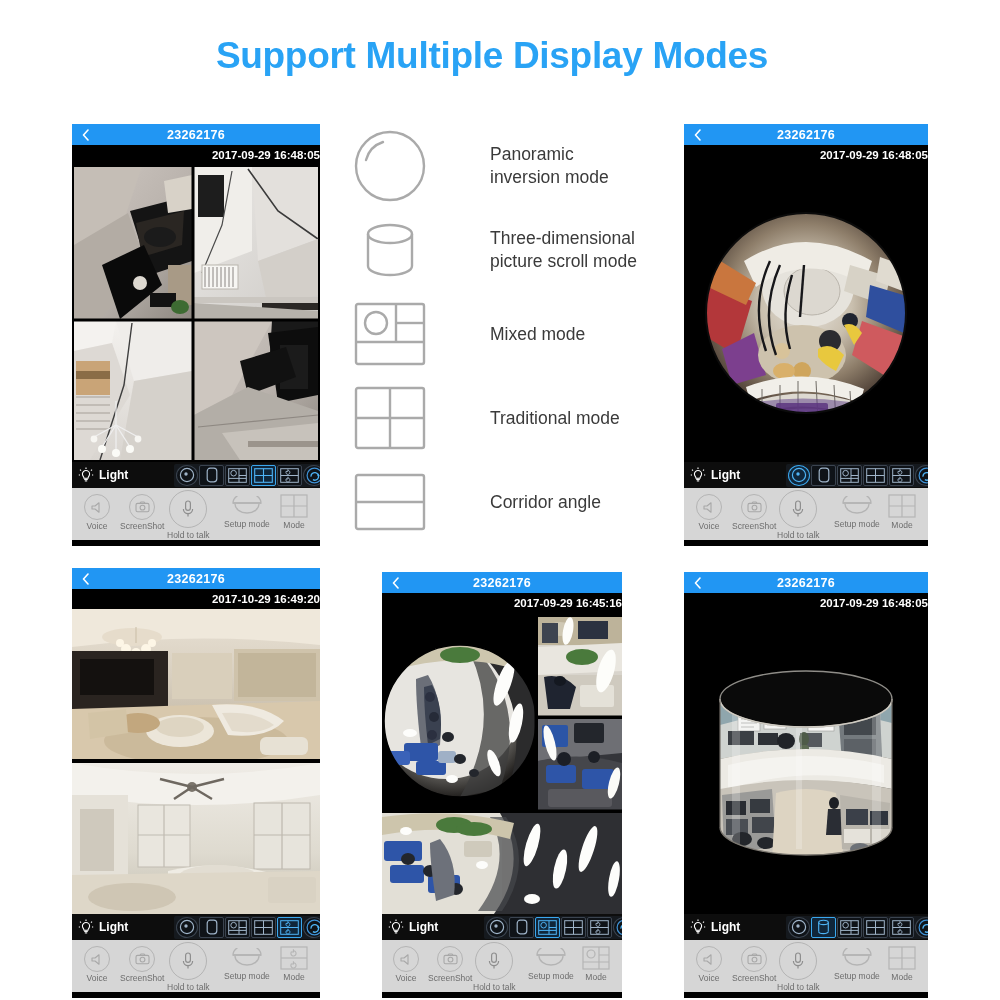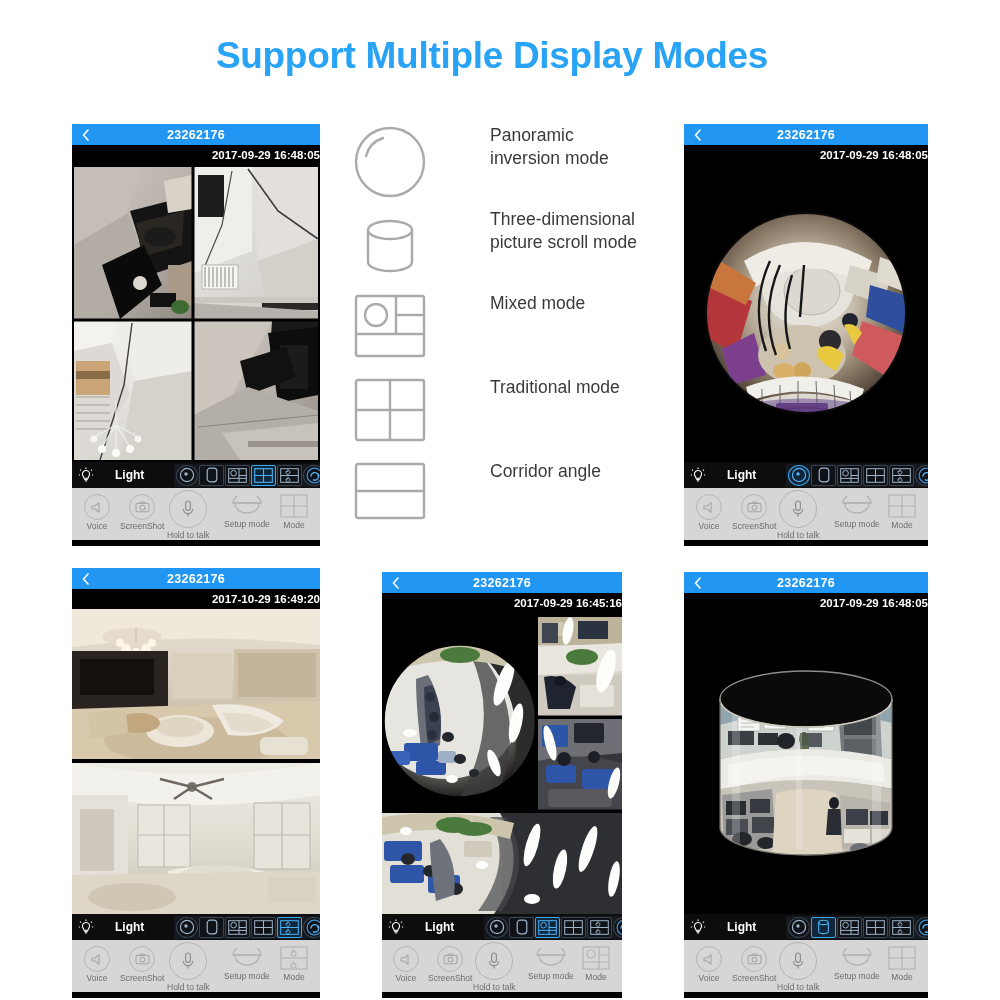--- a/index.html
+++ b/index.html
@@ -22,21 +22,21 @@
     margin-top: 23px;
   }
   .hdr-sub {
     position: absolute; left: 0; top: 66px; width: 1000px;
     text-align: center; color: #3b3b3b;
     font-size: 18px; line-height: 25px;
   }
 
   
   .legend { position: absolute; left: 352px; top: 124px; width: 300px; }
-  .legend-row { display: flex; align-items: flex-start; height: 84px; }
+  .legend-row { display: flex; align-items: center; height: 84px; }
   .legend-ico { width: 86px; flex: 0 0 86px; display:flex; align-items:center; justify-content:flex-start; }
   .legend-lbl {
     margin-left: 52px; color: #3a3a3a; font-size: 17.5px; line-height: 23px;
   }
   .ico-stroke { stroke: #aaaaaa; stroke-width: 2.4; fill: none; }
 
   
   .phone { position: absolute; background: #000; overflow: hidden; }
   .ph-topbar {
     position: relative; height: 21px; background: #2196f3; color: #fff;
@@ -52,21 +52,21 @@
     display: flex; align-items: center; justify-content: flex-end;
     font-size: 11.5px; font-weight: bold;
   }
   .ph-video { position: relative; background: #000; overflow: hidden; }
 
   
   .ph-modebar {
     height: 26px; background: #0d0d0d; display: flex; align-items: center;
     padding-left: 6px;
   }
-  .mb-light { display: flex; align-items: center; gap: 21px; width: 96px; flex:0 0 96px;}
+  .mb-light { display: flex; align-items: center; gap: 5px; width: 96px; flex:0 0 96px;}
   .mb-light-lbl { color: #ffffff; font-size: 12px; font-weight: bold; }
   .mb-icons { display: flex; align-items: center; gap: 1px; background:#15191e; padding:1px 2px; border-radius:2px;}
   .mb-ico {
     width: 25px; height: 21px; display: flex; align-items: center; justify-content: center;
     border: 1px solid #3b4450; border-radius: 2px; background: #0f1318;
   }
   .mb-ico.active { border-color: #3aa7ee; background: #10263a; }
   .mb-ico.round { border-radius: 50%; width: 22px; height: 21px; }
 
   

